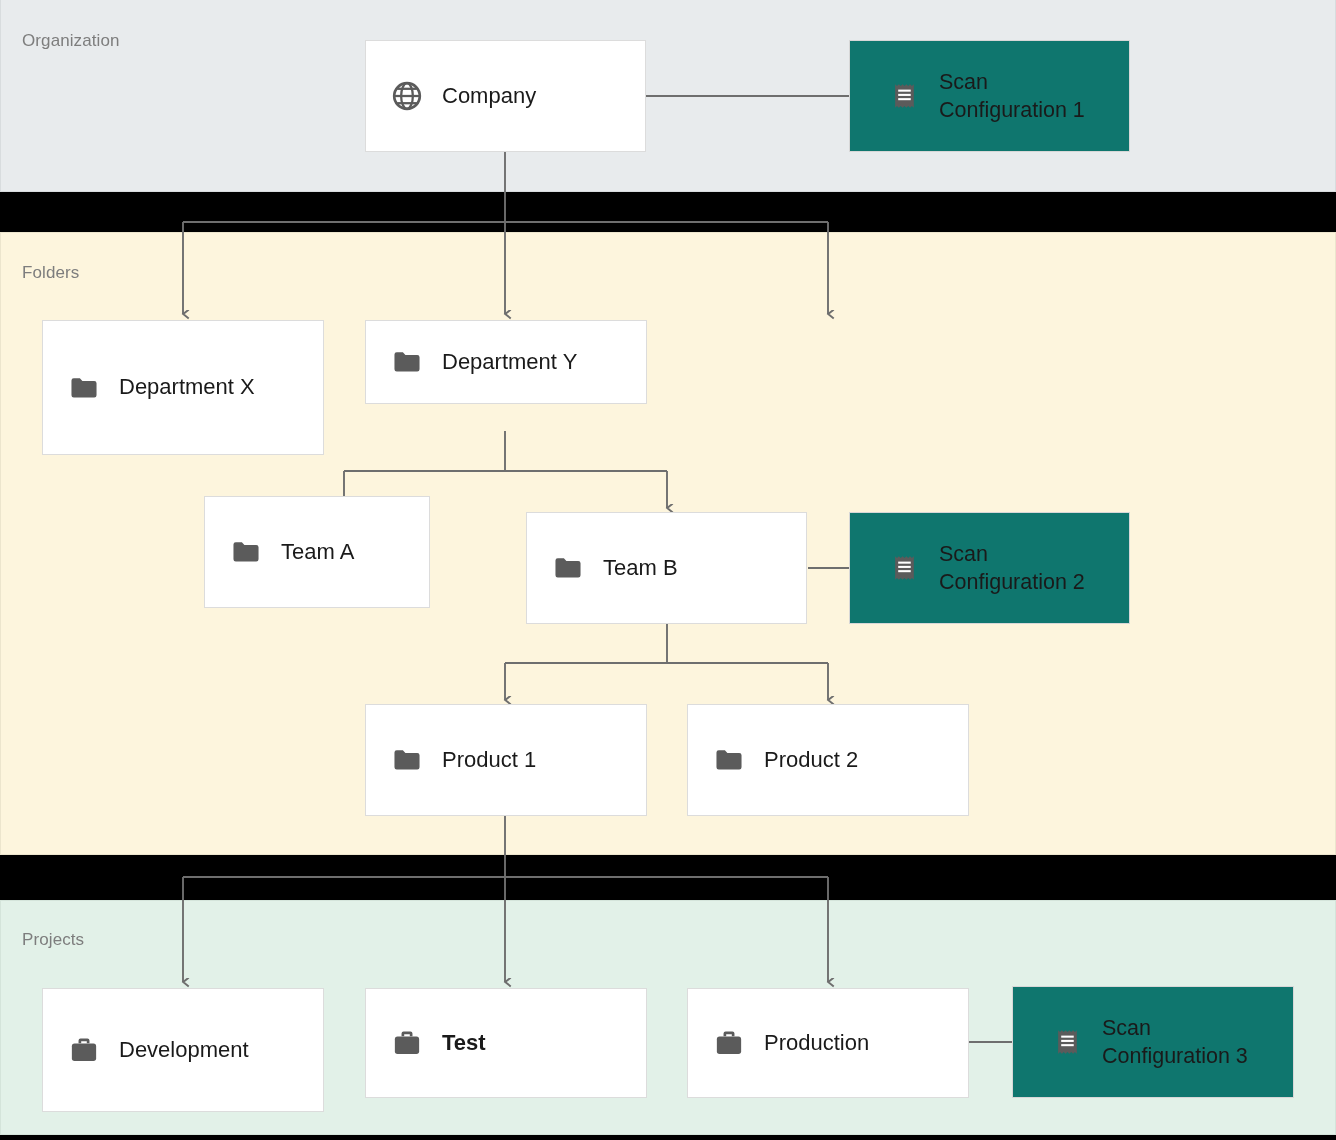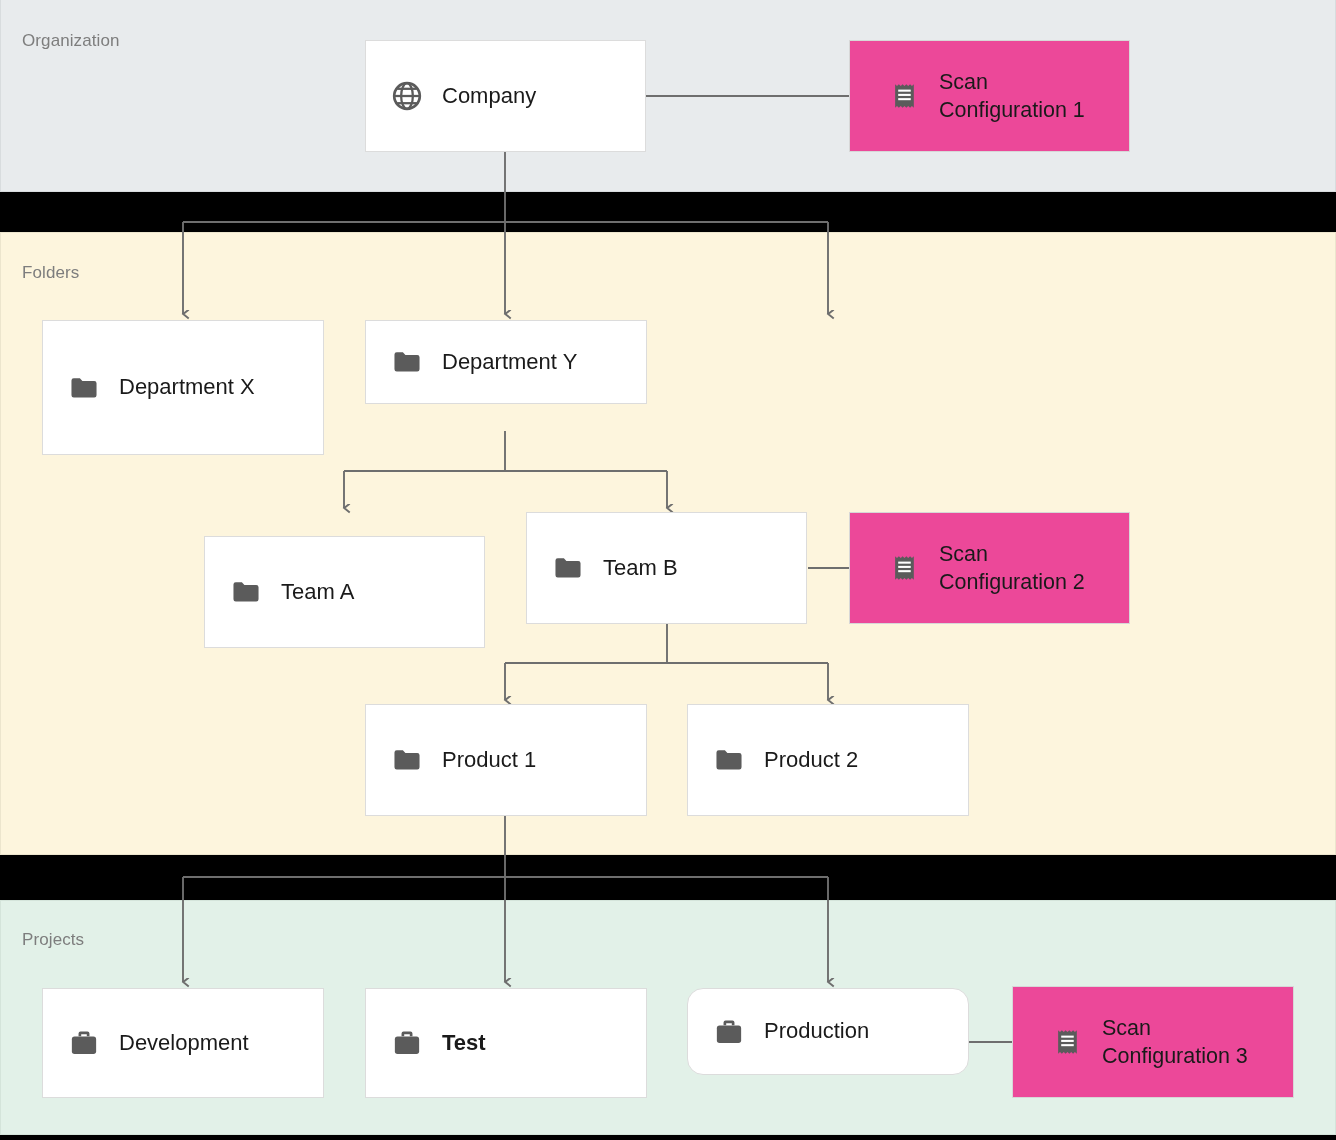--- a/index.html
+++ b/index.html
@@ -62,21 +62,21 @@
   
   .node {
     position: absolute;
     box-sizing: border-box;
     display: flex;
     align-items: center;
     background: #ffffff;
     border: 1px solid #dcdcdc;
   }
   .node.scan {
-    background: #ec4899;
+    background: #0f766e;
     border: 1px solid #d7d7d7;
   }
   .node-inner {
     display: flex;
     align-items: center;
     gap: 18px;
     padding-left: 24px;
   }
   .node.scan .node-inner {
     padding-left: 38px;
@@ -201,21 +201,21 @@
         <svg width="32" height="32" viewBox="0 0 24 24">
           <path d="M2.6,6.4 a1.7,1.7 0 0 1 1.7,-1.7 h4.6 l1.9,2.1 h8.9 a1.7,1.7 0 0 1 1.7,1.7 v9.0 a1.7,1.7 0 0 1 -1.7,1.7
                    h-15.4 a1.7,1.7 0 0 1 -1.7,-1.7 Z" fill="#5b5b5b"></path>
         </svg>
       </span>
       <span class="node-label">Department Y</span>
     </div>
   </div>
 
 
-  <div class="node" style="left:204px; top:536px; width:281px; height:112px;">
+  <div class="node" style="left:204px; top:496px; width:226px; height:112px;">
     <div class="node-inner">
       <span class="node-icon">
         <svg width="32" height="32" viewBox="0 0 24 24">
           <path d="M2.6,6.4 a1.7,1.7 0 0 1 1.7,-1.7 h4.6 l1.9,2.1 h8.9 a1.7,1.7 0 0 1 1.7,1.7 v9.0 a1.7,1.7 0 0 1 -1.7,1.7
                    h-15.4 a1.7,1.7 0 0 1 -1.7,-1.7 Z" fill="#5b5b5b"></path>
         </svg>
       </span>
       <span class="node-label">Team A</span>
     </div>
   </div>
@@ -265,21 +265,21 @@
       <span class="node-icon">
         <svg width="32" height="32" viewBox="0 0 24 24">
           <path d="M2.6,6.4 a1.7,1.7 0 0 1 1.7,-1.7 h4.6 l1.9,2.1 h8.9 a1.7,1.7 0 0 1 1.7,1.7 v9.0 a1.7,1.7 0 0 1 -1.7,1.7
                    h-15.4 a1.7,1.7 0 0 1 -1.7,-1.7 Z" fill="#5b5b5b"></path>
         </svg>
       </span>
       <span class="node-label">Product 2</span>
     </div>
   </div>
 
-  <div class="node" style="left:42px; top:988px; width:282px; height:110px;">
+  <div class="node" style="left:42px; top:988px; width:282px; height:124px;">
     <div class="node-inner">
       <span class="node-icon">
         <svg width="32" height="32" viewBox="0 0 24 24">
           <path d="M9.4,3.4 h5.2 a1.5,1.5 0 0 1 1.5,1.5 v2.0 h-2.0 v-1.5 h-4.2 v1.5 h-2.0 v-2.0 a1.5,1.5 0 0 1 1.5,-1.5 Z" fill="#5b5b5b"></path>
           <rect x="2.9" y="7.1" width="18.2" height="13.1" rx="2.0" fill="#5b5b5b"></rect>
         </svg>
       </span>
       <span class="node-label">Development</span>
     </div>
   </div>
@@ -289,21 +289,21 @@
       <span class="node-icon">
         <svg width="32" height="32" viewBox="0 0 24 24">
           <path d="M9.4,3.4 h5.2 a1.5,1.5 0 0 1 1.5,1.5 v2.0 h-2.0 v-1.5 h-4.2 v1.5 h-2.0 v-2.0 a1.5,1.5 0 0 1 1.5,-1.5 Z" fill="#5b5b5b"></path>
           <rect x="2.9" y="7.1" width="18.2" height="13.1" rx="2.0" fill="#5b5b5b"></rect>
         </svg>
       </span>
       <span class="node-label">Test</span>
     </div>
   </div>
 
-  <div class="node" style="left:687px; top:988px; width:282px; height:87px;border-radius:16px;">
+  <div class="node" style="left:687px; top:988px; width:282px; height:110px;">
     <div class="node-inner">
       <span class="node-icon">
         <svg width="32" height="32" viewBox="0 0 24 24">
           <path d="M9.4,3.4 h5.2 a1.5,1.5 0 0 1 1.5,1.5 v2.0 h-2.0 v-1.5 h-4.2 v1.5 h-2.0 v-2.0 a1.5,1.5 0 0 1 1.5,-1.5 Z" fill="#5b5b5b"></path>
           <rect x="2.9" y="7.1" width="18.2" height="13.1" rx="2.0" fill="#5b5b5b"></rect>
         </svg>
       </span>
       <span class="node-label">Production</span>
     </div>
   </div>

